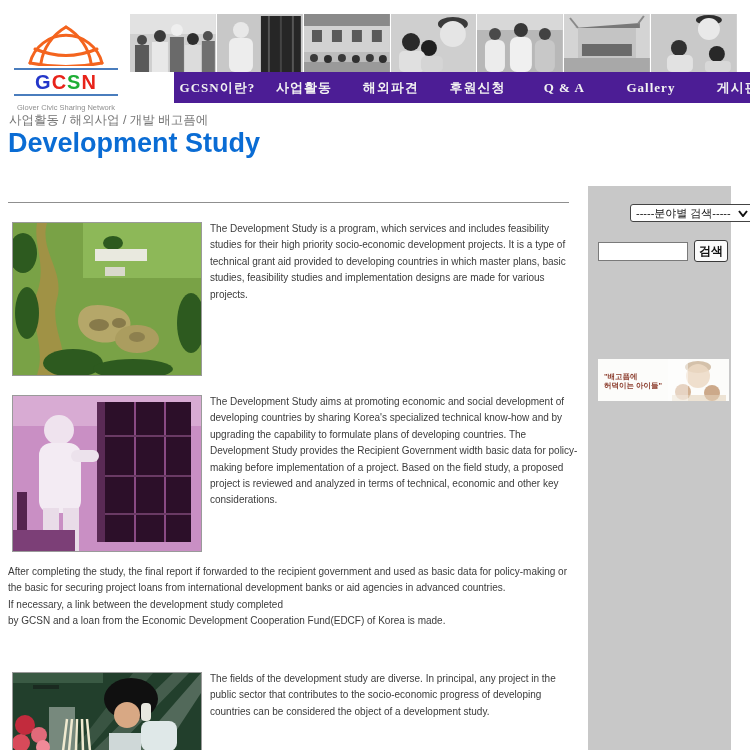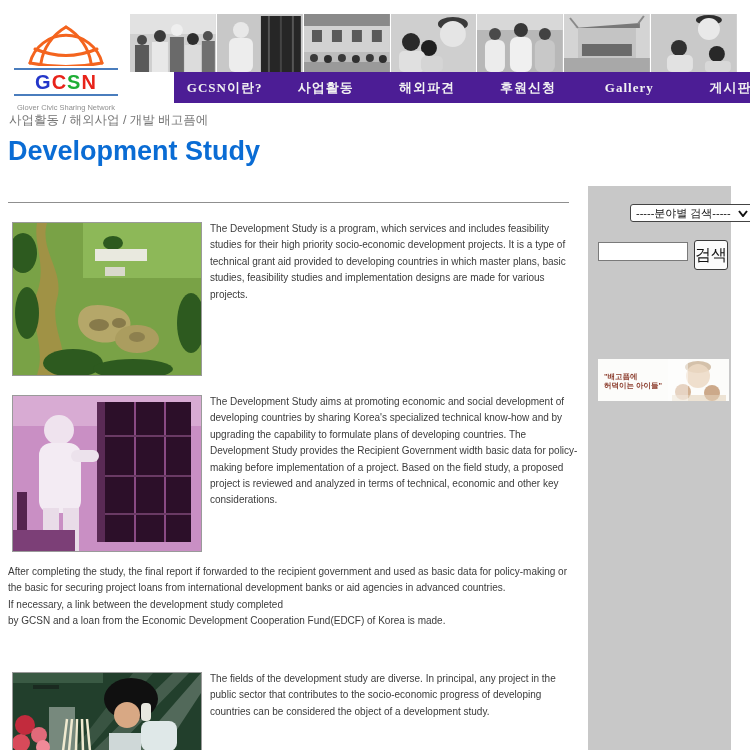--- a/index.html
+++ b/index.html
@@ -24,38 +24,38 @@
 
   .navbar { position:absolute; left:130px; top:72px; width:607px; height:31px;
             background:#4c1d95; display:flex;margin-left:44px; }
   .nav-item { flex:1; display:flex; align-items:center; justify-content:center;
               color:#f2f2f2; font-family:"Liberation Serif", serif; font-weight:bold;
               font-size:13px; letter-spacing:1px; cursor:pointer; white-space:nowrap; }
 
   
   .breadcrumb { position:absolute; left:9px; top:112px; font-size:12.5px; color:#757575; }
   .page-title { position:absolute; left:8px; top:128px; font-size:27px; font-weight:bold;
-                color:#0a6cd4; letter-spacing:0;margin-top:8px; }
+                color:#0a6cd4; letter-spacing:0; }
 
   .divider { position:absolute; left:8px; top:202px; width:561px; height:0;
              border-top:1px solid #8f8f8f; }
 
   
   .sidebar { position:absolute; left:588px; top:186px; width:143px; height:564px;
              background:#c8c8c8; }
   .select-box { position:absolute; left:10px; top:18px; width:124px; height:18px;
                 background:#ffffff; border:1px solid #444; border-radius:3px;
                 display:flex; align-items:center; justify-content:space-between;
                 padding:0 5px; font-size:11px; color:#111; cursor:pointer;margin-left:32px; }
   .select-box svg { flex:0 0 auto; }
   .search-input { position:absolute; left:10px; top:56px; width:90px; height:19px;
                   border:1px solid #7a7a7a; background:#ffffff; font-size:12px; padding:0 3px; }
-  .search-btn { position:absolute; left:106px; top:54px; width:34px; height:30px;
+  .search-btn { position:absolute; left:106px; top:54px; width:34px; height:22px;
                 background:#fbfbfb; border:1px solid #3a3a3a; border-radius:3px;
-                font-size:16px; color:#111; cursor:pointer; font-family:"Liberation Sans", sans-serif; }
+                font-size:12px; color:#111; cursor:pointer; font-family:"Liberation Sans", sans-serif;font-weight:bold; }
   .banner { position:absolute; left:10px; top:173px; width:131px; height:42px;
             background:#fcfcfa; overflow:hidden; cursor:pointer; }
   .banner svg { position:absolute; left:0; top:0; }
   .banner-caption { position:absolute; left:6px; top:13px; font-size:7.5px; font-weight:bold;
                     color:#8a3a2a; line-height:9px; white-space:pre-line; }
 
   
   .ph { position:absolute; border:1px solid #9a9a9a; background:#ddd; overflow:hidden; }
   .ph svg { display:block; }
   .para { position:absolute; font-size:10px; line-height:16.4px; color:#3b3b3b; }
@@ -173,20 +173,21 @@
         <rect x="54" y="47" width="26" height="11" rx="4" fill="#d8d8d8"></rect>
       </svg>
     </div>
   </div>
 
   <div class="navbar">
     <div class="nav-item">GCSN이란?</div>
     <div class="nav-item">사업활동</div>
     <div class="nav-item">해외파견</div>
     <div class="nav-item">후원신청</div>
+    <div class="nav-item">Q &amp; A</div>
     <div class="nav-item">Gallery</div>
     <div class="nav-item">게시판</div>
   </div>
 
   <div class="breadcrumb">사업활동 / 해외사업 / 개발 배고픔에</div>
   <div class="page-title">Development Study</div>
   <div class="divider"></div>
 
   <div class="sidebar">
     <div class="select-box">

